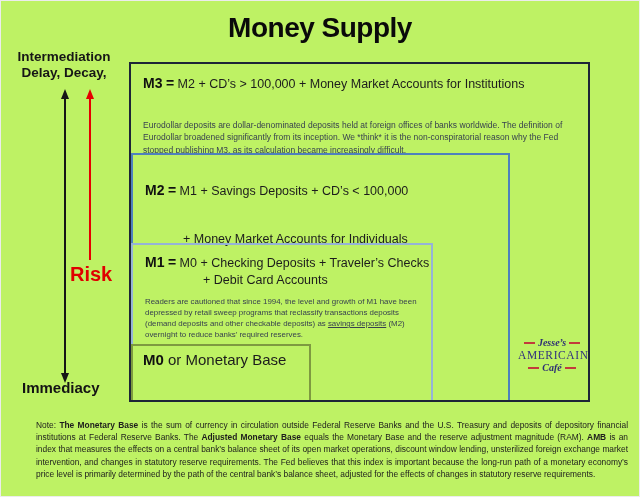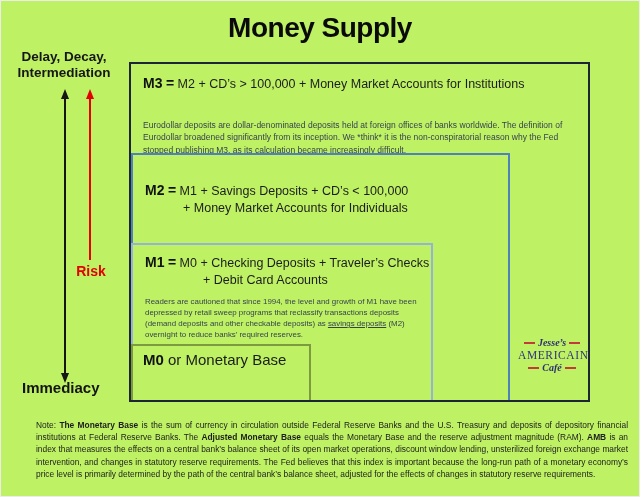--- a/index.html
+++ b/index.html
@@ -16,40 +16,40 @@
     font-size:13.5px; font-weight:700; line-height:16px; color:#161616; }
   .arrow { position:absolute; width:2px; }
   .arrow-black { left:64px; top:97px; height:278px; background:#161616; }
   .arrow-red   { left:89px; top:97px; height:163px; background:#e50000; }
   .ah { position:absolute; width:0; height:0; border-left:4.5px solid transparent;
     border-right:4.5px solid transparent; left:-3.5px; }
   .ah-up-black   { top:-8px; border-bottom:10px solid #161616; }
   .ah-down-black { bottom:-8px; border-top:10px solid #161616; }
   .ah-up-red     { top:-8px; border-bottom:10px solid #e50000; }
   .risk-label { position:absolute; left:70px; top:263px; width:42px; text-align:center;
-    font-size:14px; font-weight:700; color:#e00000; }
+    font-size:20px; font-weight:700; color:#e00000; }
   .immediacy-label { position:absolute; left:22px; top:379px; font-size:15px;
     font-weight:700; color:#141414; }
 
   
   .mbox { position:absolute; background:transparent; }
   .m3 { left:129px; top:62px;  width:461px; height:340px; border:2px solid #1d2637; }
   .m2 { left:131px; top:153px; width:379px; height:247px; border:2px solid #4f81bd; border-bottom:none; }
   .m1 { left:131px; top:243px; width:302px; height:157px; border:2px solid #95b3d7; border-bottom:none; }
   .m0 { left:131px; top:344px; width:180px; height:56px;  border:2px solid #7e9a40; border-bottom:none;text-align:right; }
 
   .mhead { position:absolute; left:12px; font-size:12.5px; color:#1c1c1c; line-height:17px; white-space:nowrap; }
   .mtag { font-size:14px; font-weight:700; color:#111; }
   .meq  { font-size:14px; font-weight:700; color:#111; }
   .m3 .mhead { top:11px; }
   .m2 .mhead { top:27px; }
   .m1 .mhead { top:9px; }
   .ind { white-space:nowrap; }
   .m3 .ind { margin-left:46px; }
-  .m2 .ind { margin-left:38px; }
+  .m2 .ind { margin-left:38px;margin-top:31px; }
   .m1 .ind { margin-left:58px; }
 
   .mnote { position:absolute; left:12px; font-size:8.5px; line-height:12.3px;
     color:#38424f; }
   .m3 .mnote { top:55px; width:436px; }
   .m1 .mnote { top:51px; width:282px; font-size:7.9px; line-height:11px; }
 
   .m0head { position:absolute; left:10px; top:5px; font-size:15px; color:#1c1c1c; white-space:nowrap; }
   .m0head .mtag { font-size:15px; }
   .m0lines { position:absolute; left:11px; top:25px; font-size:10.5px; line-height:13px; color:#222; white-space:nowrap; }
@@ -68,22 +68,22 @@
     line-height:12.2px; color:#1c1c1c; text-align:justify; }
 </style>
 </head>
 <body>
 
 <div class="stage">
 
   <div class="title">Money Supply</div>
 
   <div class="rail-top-label">
+    <div>Intermediation</div>
     <div>Delay, Decay,</div>
-    <div>Intermediation</div>
   </div>
 
   <div class="arrow arrow-black">
     <span class="ah ah-up-black"></span>
     <span class="ah ah-down-black"></span>
   </div>
 
   <div class="arrow arrow-red">
     <span class="ah ah-up-red"></span>
   </div>

